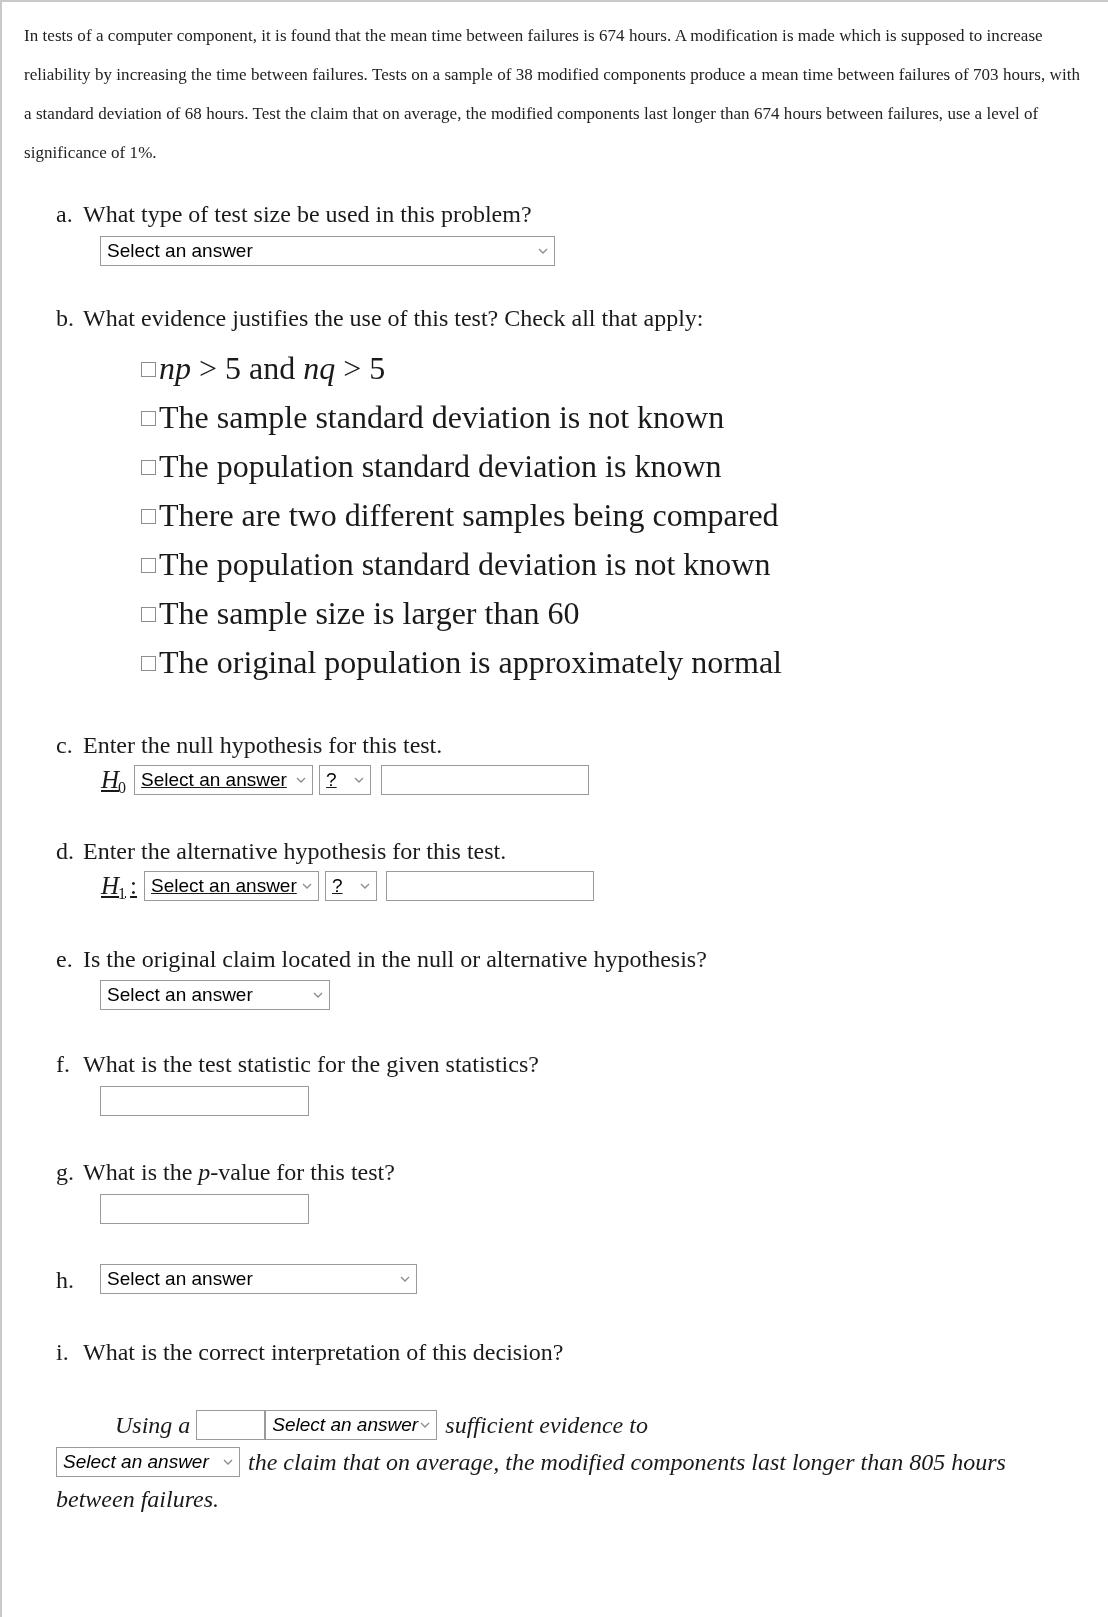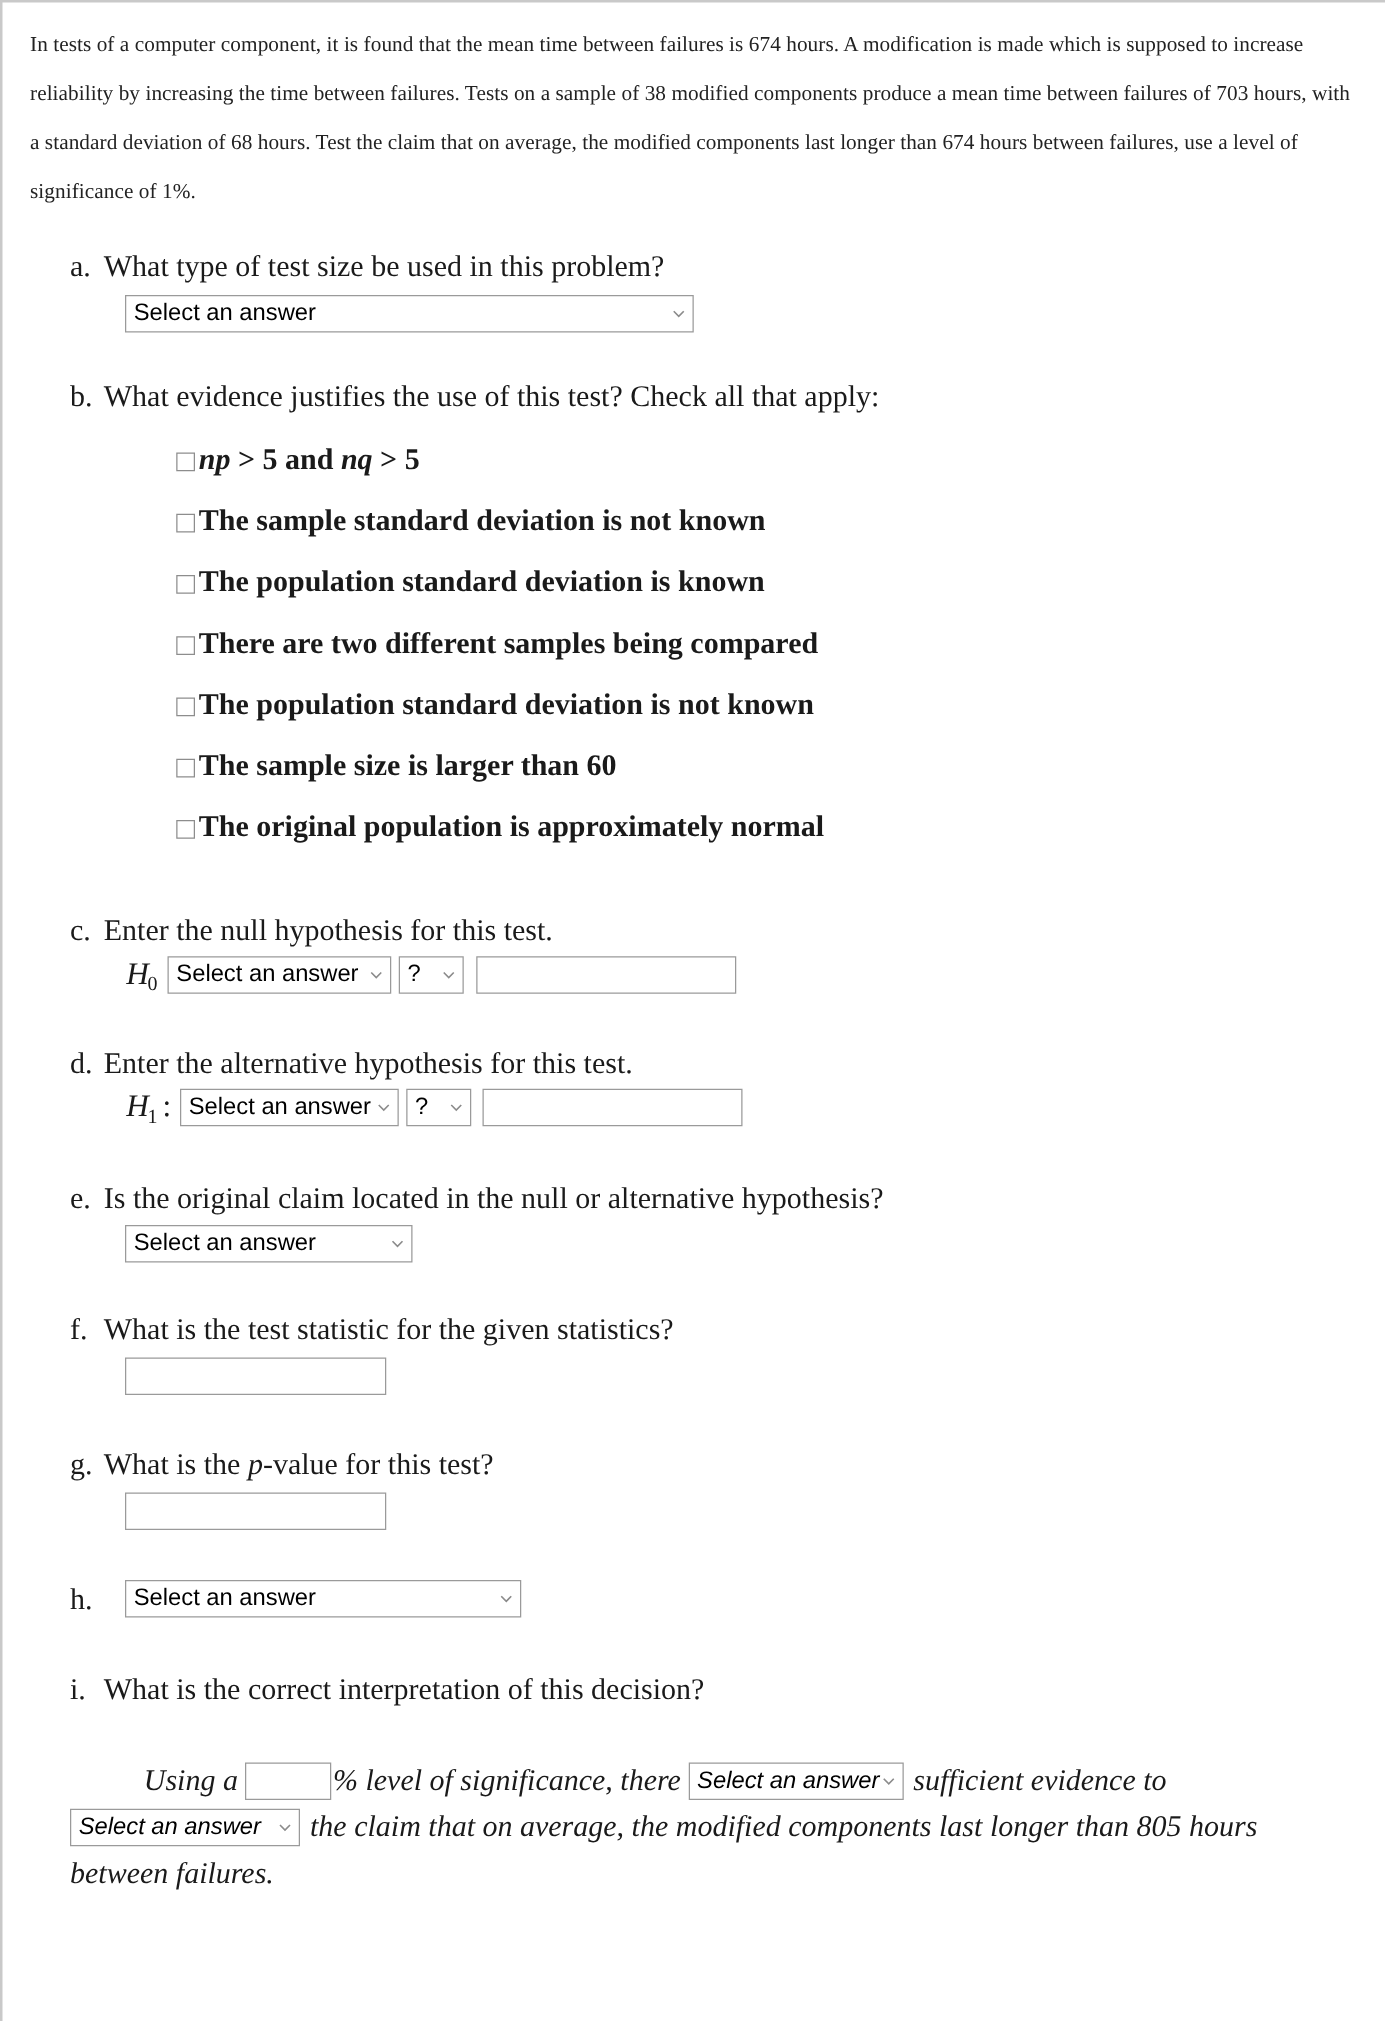--- a/index.html
+++ b/index.html
@@ -98,24 +98,23 @@
 
   
   .cb-list {
     margin: 0;
     padding: 0;
     list-style: none;
   }
   .cb-item {
     display: flex;
     align-items: center;
-    font-size: 24px;
+    font-size: 32px;
     line-height: 30px;
     margin-bottom: 19px;
-    font-weight: bold;
   }
   .cb {
     box-sizing: border-box;
     width: 15px;
     height: 15px;
     min-width: 15px;
     border: 1px solid #8d8d8d;
     background: #ffffff;
     margin-right: 3px;
     display: inline-block;
@@ -123,20 +122,21 @@
     top: 1px;
   }
   .cb-text { white-space: nowrap; }
   .mathit { font-style: italic; }
 
   
   .hyp-row {
     display: flex;
     align-items: center;
     margin-top: 4px;
+    text-decoration: underline;
   }
   .hyp-label {
     font-size: 25px;
     font-style: italic;
     margin-right: 7px;
     white-space: nowrap;
   }
   .hyp-label sub {
     font-size: 16px;
     font-style: normal;
@@ -315,21 +315,20 @@
     </div>
 
     <div class="q" style="margin-top:42px;">
       <span class="q-label">i.</span>
       <span class="q-text">What is the correct interpretation of this decision?</span>
 
       <div class="interp" style="margin-top:40px;">
         <div class="line">
           <span class="txt">Using a </span>
           <span class="textbox" style="width:69px;"></span>
-          <span class="txt" style="margin-left:1px;">% level of significance, there </span>
           <div class="select" style="width:172px;">
             <span>Select an answer</span>
             <span class="chev">
               <svg viewBox="0 0 10 10" width="10" height="10">
                   <path d="M1 3 L5 7 L9 3" fill="none" stroke="#8b8b8b" stroke-width="1.3"></path>
                 </svg>
             </span>
           </div>
           <span class="txt" style="margin-left:2px;"> sufficient evidence to</span>
         </div>

